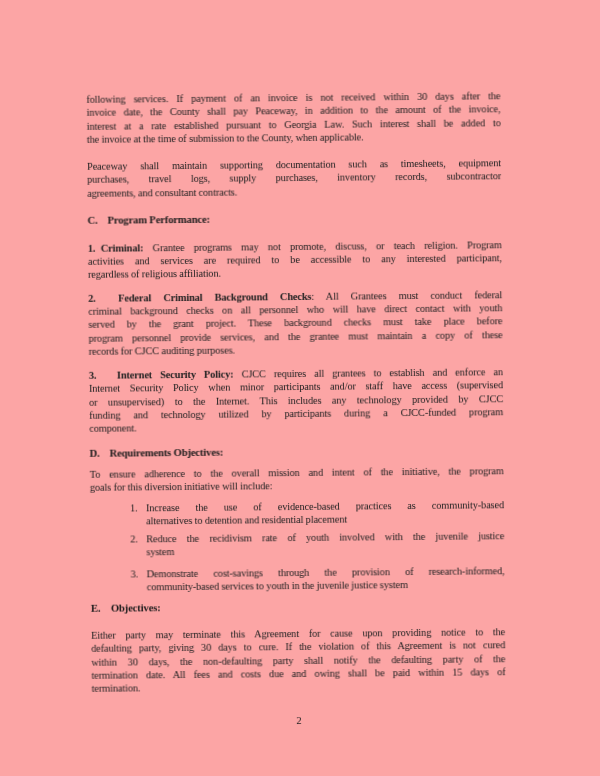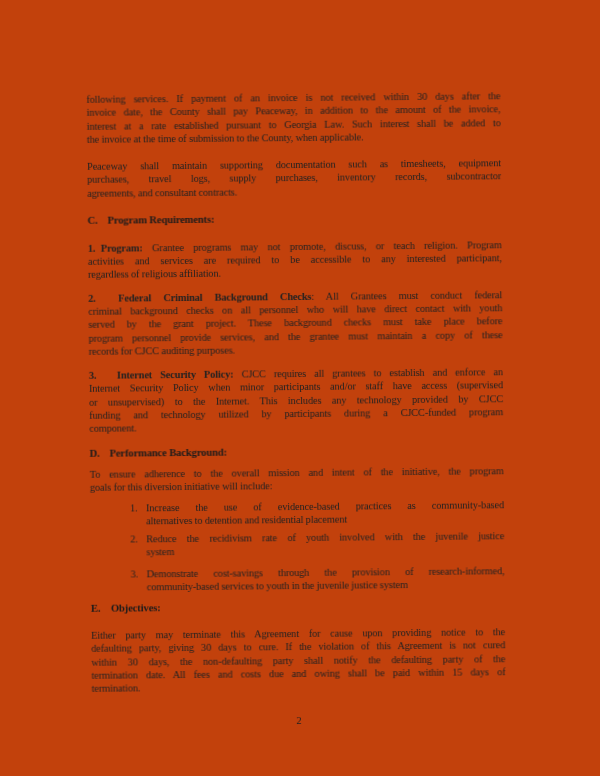--- a/index.html
+++ b/index.html
@@ -1,20 +1,20 @@
 <!DOCTYPE html>
 <html><head>
 <meta charset="utf-8">
 <style>
   html, body { margin: 0; padding: 0; background: #ffffff; }
   .page {
     position: relative;
     width: 600px;
     height: 776px;
-    background: #c2410c;
+    background: #fca5a5;
     overflow: hidden;
     font-family: "Liberation Serif", serif;
     color: #212121;
   }
   .content {
     position: absolute;
     inset: 0;
     transform: rotate(-0.5deg);
     transform-origin: 300px 390px;
     filter: blur(0.22px);
@@ -54,25 +54,25 @@
       <div class="tl">the invoice at the time of submission to the County, when applicable.</div>
     </div>
 
     <div class="blk" style="top: 158px;">
       <div class="tl jl">Peaceway shall maintain supporting documentation such as timesheets, equipment</div>
       <div class="tl jl">purchases, travel logs, supply purchases, inventory records, subcontractor</div>
       <div class="tl">agreements, and consultant contracts.</div>
     </div>
 
     <div class="blk heading" style="top: 212px;">
-      <span class="hnum">C.</span><span>Program Requirements:</span>
+      <span class="hnum">C.</span><span>Program Performance:</span>
     </div>
 
     <div class="blk" style="top: 239.5px;">
-      <div class="tl jl"><span class="pnum w13">1.</span><span class="b">Program:</span><span> Grantee programs may not promote, discuss, or teach religion. Program</span></div>
+      <div class="tl jl"><span class="pnum w13">1.</span><span class="b">Criminal:</span><span> Grantee programs may not promote, discuss, or teach religion. Program</span></div>
       <div class="tl jl">activities and services are required to be accessible to any interested participant,</div>
       <div class="tl">regardless of religious affiliation.</div>
     </div>
 
     <div class="blk" style="top: 289.5px;">
       <div class="tl jl"><span class="pnum w30">2.</span><span class="b">Federal Criminal Background Checks</span><span>:  All Grantees must conduct federal</span></div>
       <div class="tl jl">criminal background checks on all personnel who will have direct contact with youth</div>
       <div class="tl jl">served by the grant project.  These background checks must take place before</div>
       <div class="tl jl">program personnel provide services, and the grantee must maintain a copy of these</div>
       <div class="tl">records for CJCC auditing purposes.</div>
@@ -80,21 +80,21 @@
 
     <div class="blk" style="top: 367px;">
       <div class="tl jl"><span class="pnum w28">3.</span><span class="b">Internet Security Policy:</span><span>  CJCC requires all grantees to establish and enforce an</span></div>
       <div class="tl jl">Internet Security Policy when minor participants and/or staff have access (supervised</div>
       <div class="tl jl">or unsupervised) to the Internet. This includes any technology provided by CJCC</div>
       <div class="tl jl">funding and technology utilized by participants during a CJCC-funded program</div>
       <div class="tl">component.</div>
     </div>
 
     <div class="blk heading" style="top: 444.5px;">
-      <span class="hnum">D.</span><span>Performance Background:</span>
+      <span class="hnum">D.</span><span>Requirements Objectives:</span>
     </div>
 
     <div class="blk" style="top: 466px;">
       <div class="tl jl">To ensure adherence to the overall mission and intent of the initiative, the program</div>
       <div class="tl">goals for this diversion initiative will include:</div>
     </div>
 
     <div class="item" style="top: 500px;">
       <span class="onum">1.</span>
       <div class="itext">

